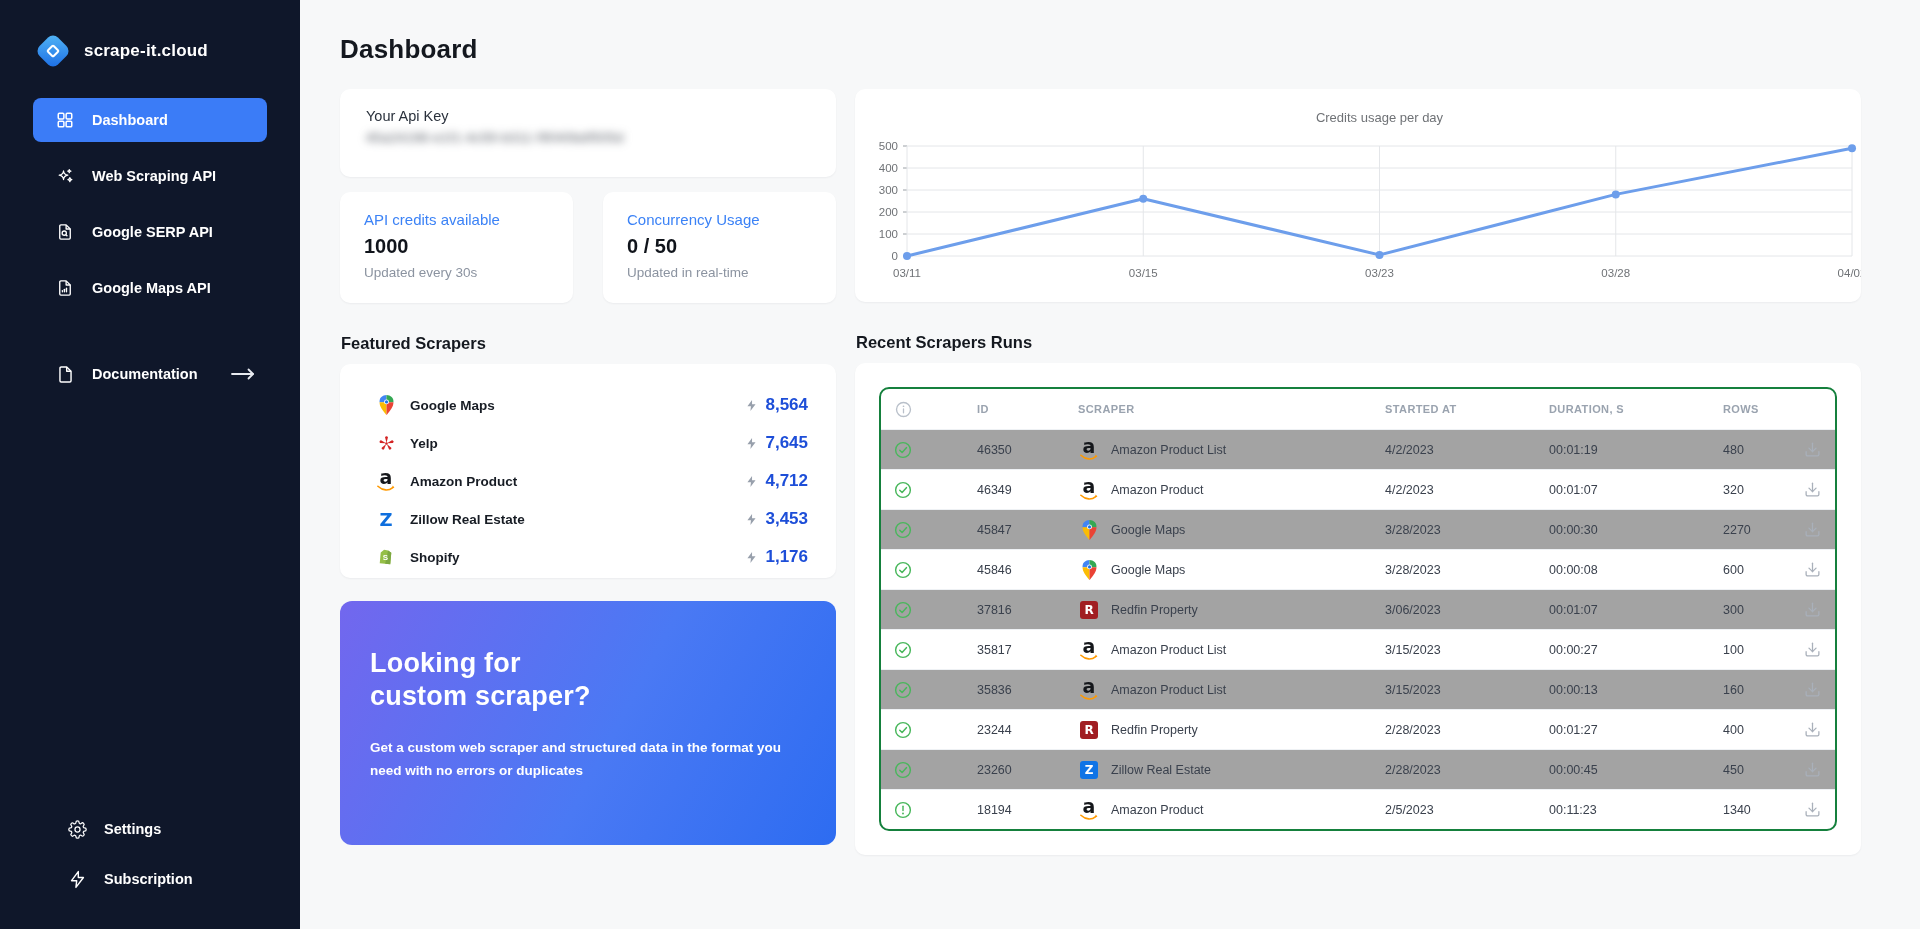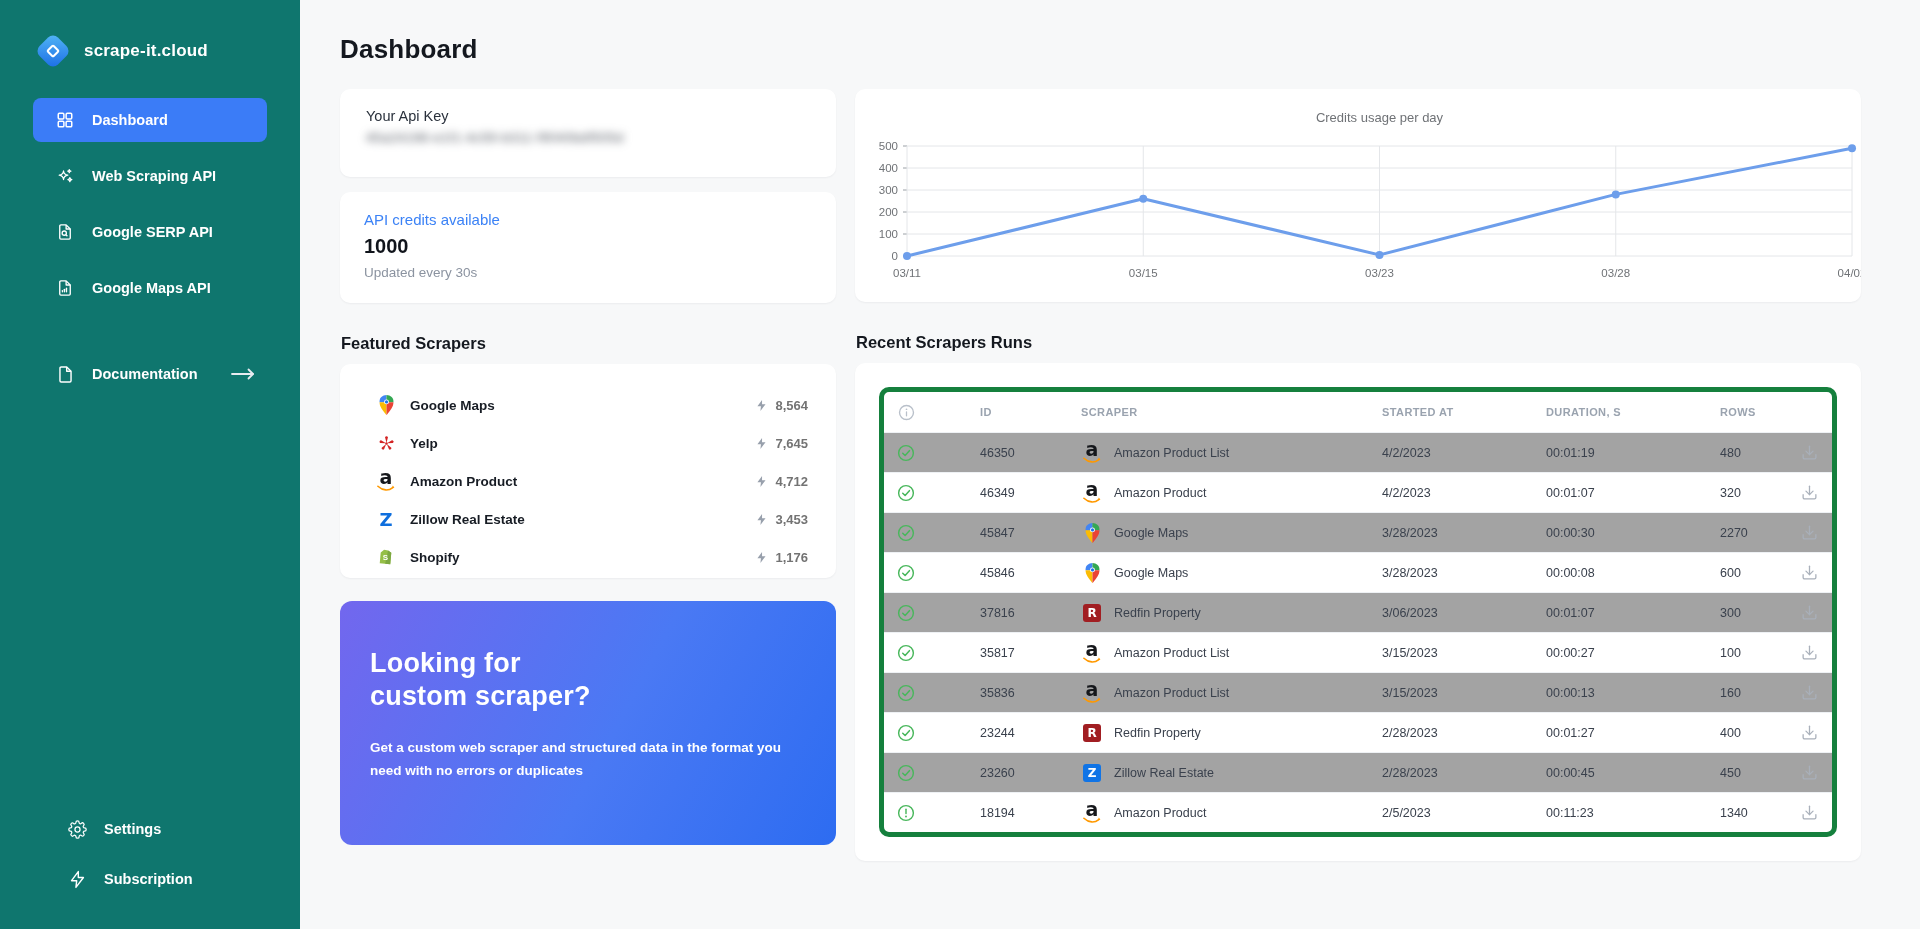--- a/index.html
+++ b/index.html
@@ -7,21 +7,21 @@
   body {
     width:1920px; height:929px; overflow:hidden;
     background:#f7f8f9;
     font-family:"Liberation Sans", sans-serif;
     -webkit-font-smoothing:antialiased;
   }
   .app { display:flex; height:100%; }
 
   
   .sidebar {
-    width:300px; min-width:300px; background:#0f766e; color:#fff;
+    width:300px; min-width:300px; background:#0f172a; color:#fff;
     position:relative; height:100%;
   }
   .logo { display:flex; align-items:center; gap:18px; padding:38px 0 0 40px; cursor:pointer; }
   .logo-mark {
     width:26px; height:26px; border-radius:7px;
     background:linear-gradient(135deg,#54b8f6 0%,#1a6be4 100%);
     transform:rotate(45deg);
     display:flex; align-items:center; justify-content:center;
   }
   .logo-inner { width:10px; height:10px; border:2.5px solid #fff; border-radius:2px; }
@@ -62,35 +62,35 @@
   .stat-value { margin-top:7px; font-size:20px; font-weight:700; color:#10141b; }
   .stat-note { margin-top:7px; font-size:13.5px; color:#8b93a0; }
 
   .section-title { margin:31px 0 11px 1px; font-size:16.5px; font-weight:700; color:#14181f; }
 
   .featured-card { height:214px; padding:22px 28px 0 34px; }
   .feat-item { display:flex; align-items:center; height:38px; cursor:pointer; }
   .feat-ico { width:24px; display:flex; justify-content:center; align-items:center; }
   .feat-name { margin-left:12px; font-size:13.5px; font-weight:600; color:#171c24; }
   .feat-right { margin-left:auto; display:flex; align-items:center; gap:7px; }
-  .feat-count { font-size:13px; font-weight:600; color:#737373; }
+  .feat-count { font-size:17px; font-weight:600; color:#1d4ed8; }
 
   .promo {
     margin-top:23px; height:244px; border-radius:12px; color:#fff;
     background:linear-gradient(118deg,#7267ee 0%,#4a79f4 55%,#2d6cf1 100%);
     padding:46px 40px 0 30px; cursor:pointer;
   }
   .promo-title { margin:0; font-size:27px; font-weight:700; line-height:1.22; letter-spacing:.2px; }
   .promo-body { margin:24px 0 0; font-size:13.5px; font-weight:600; line-height:1.7; max-width:452px; }
 
   .chart-card { height:213px; overflow:hidden; }
   #chart svg { display:block; }
 
   .table-card { padding:24px; }
-  .table-box { border:5px solid #15803d; border-radius:10px; overflow:hidden; }
+  .table-box { border:2px solid #15803d; border-radius:10px; overflow:hidden; }
   .trow { display:flex; align-items:center; height:40px; font-size:12.5px; color:#3a414d; }
   .trow + .trow { border-top:1px solid #eef1f4; }
   .trow.alt { background:#a3a3a3; }
   .thead { color:#9aa3af; font-size:11px; font-weight:700; letter-spacing:.4px; }
   .c-status { width:44px; display:flex; justify-content:center; align-items:center; }
   .c-id { width:126px; padding-left:52px; }
   .c-scraper { flex:1; padding-left:27px; display:flex; align-items:center; gap:11px; }
   .c-started { width:163px; padding-left:23px; }
   .c-duration { width:170px; padding-left:24px; }
   .c-rows { width:95px; padding-left:28px; }
@@ -211,20 +211,25 @@
           <div class="api-label">Your Api Key</div>
           <div class="api-value">45a24198-e1f1-4c59-b311-f9040bdf505d</div>
         </section>
 
         <div class="stats-row" id="stats-row">
             <section class="card stat-card">
               <div class="stat-label">API credits available</div>
               <div class="stat-value">1000</div>
               <div class="stat-note">Updated every 30s</div>
             </section>
+            <section class="card stat-card">
+              <div class="stat-label">Concurrency Usage</div>
+              <div class="stat-value">0 / 50</div>
+              <div class="stat-note">Updated in real-time</div>
+            </section>
           </div>
 
         <h2 class="section-title">Featured Scrapers</h2>
         <section class="card featured-card" id="featured-card">
             <div class="feat-item">
               <span class="feat-ico">
                 <svg viewBox="0 0 16 22" width="15" height="20">
                   <defs>
                     <clipPath id="gmpin">
                       <path d="M8 0C3.58 0 0 3.4 0 7.6 0 13.3 8 22 8 22s8-8.7 8-14.4C16 3.4 12.42 0 8 0z"></path>

